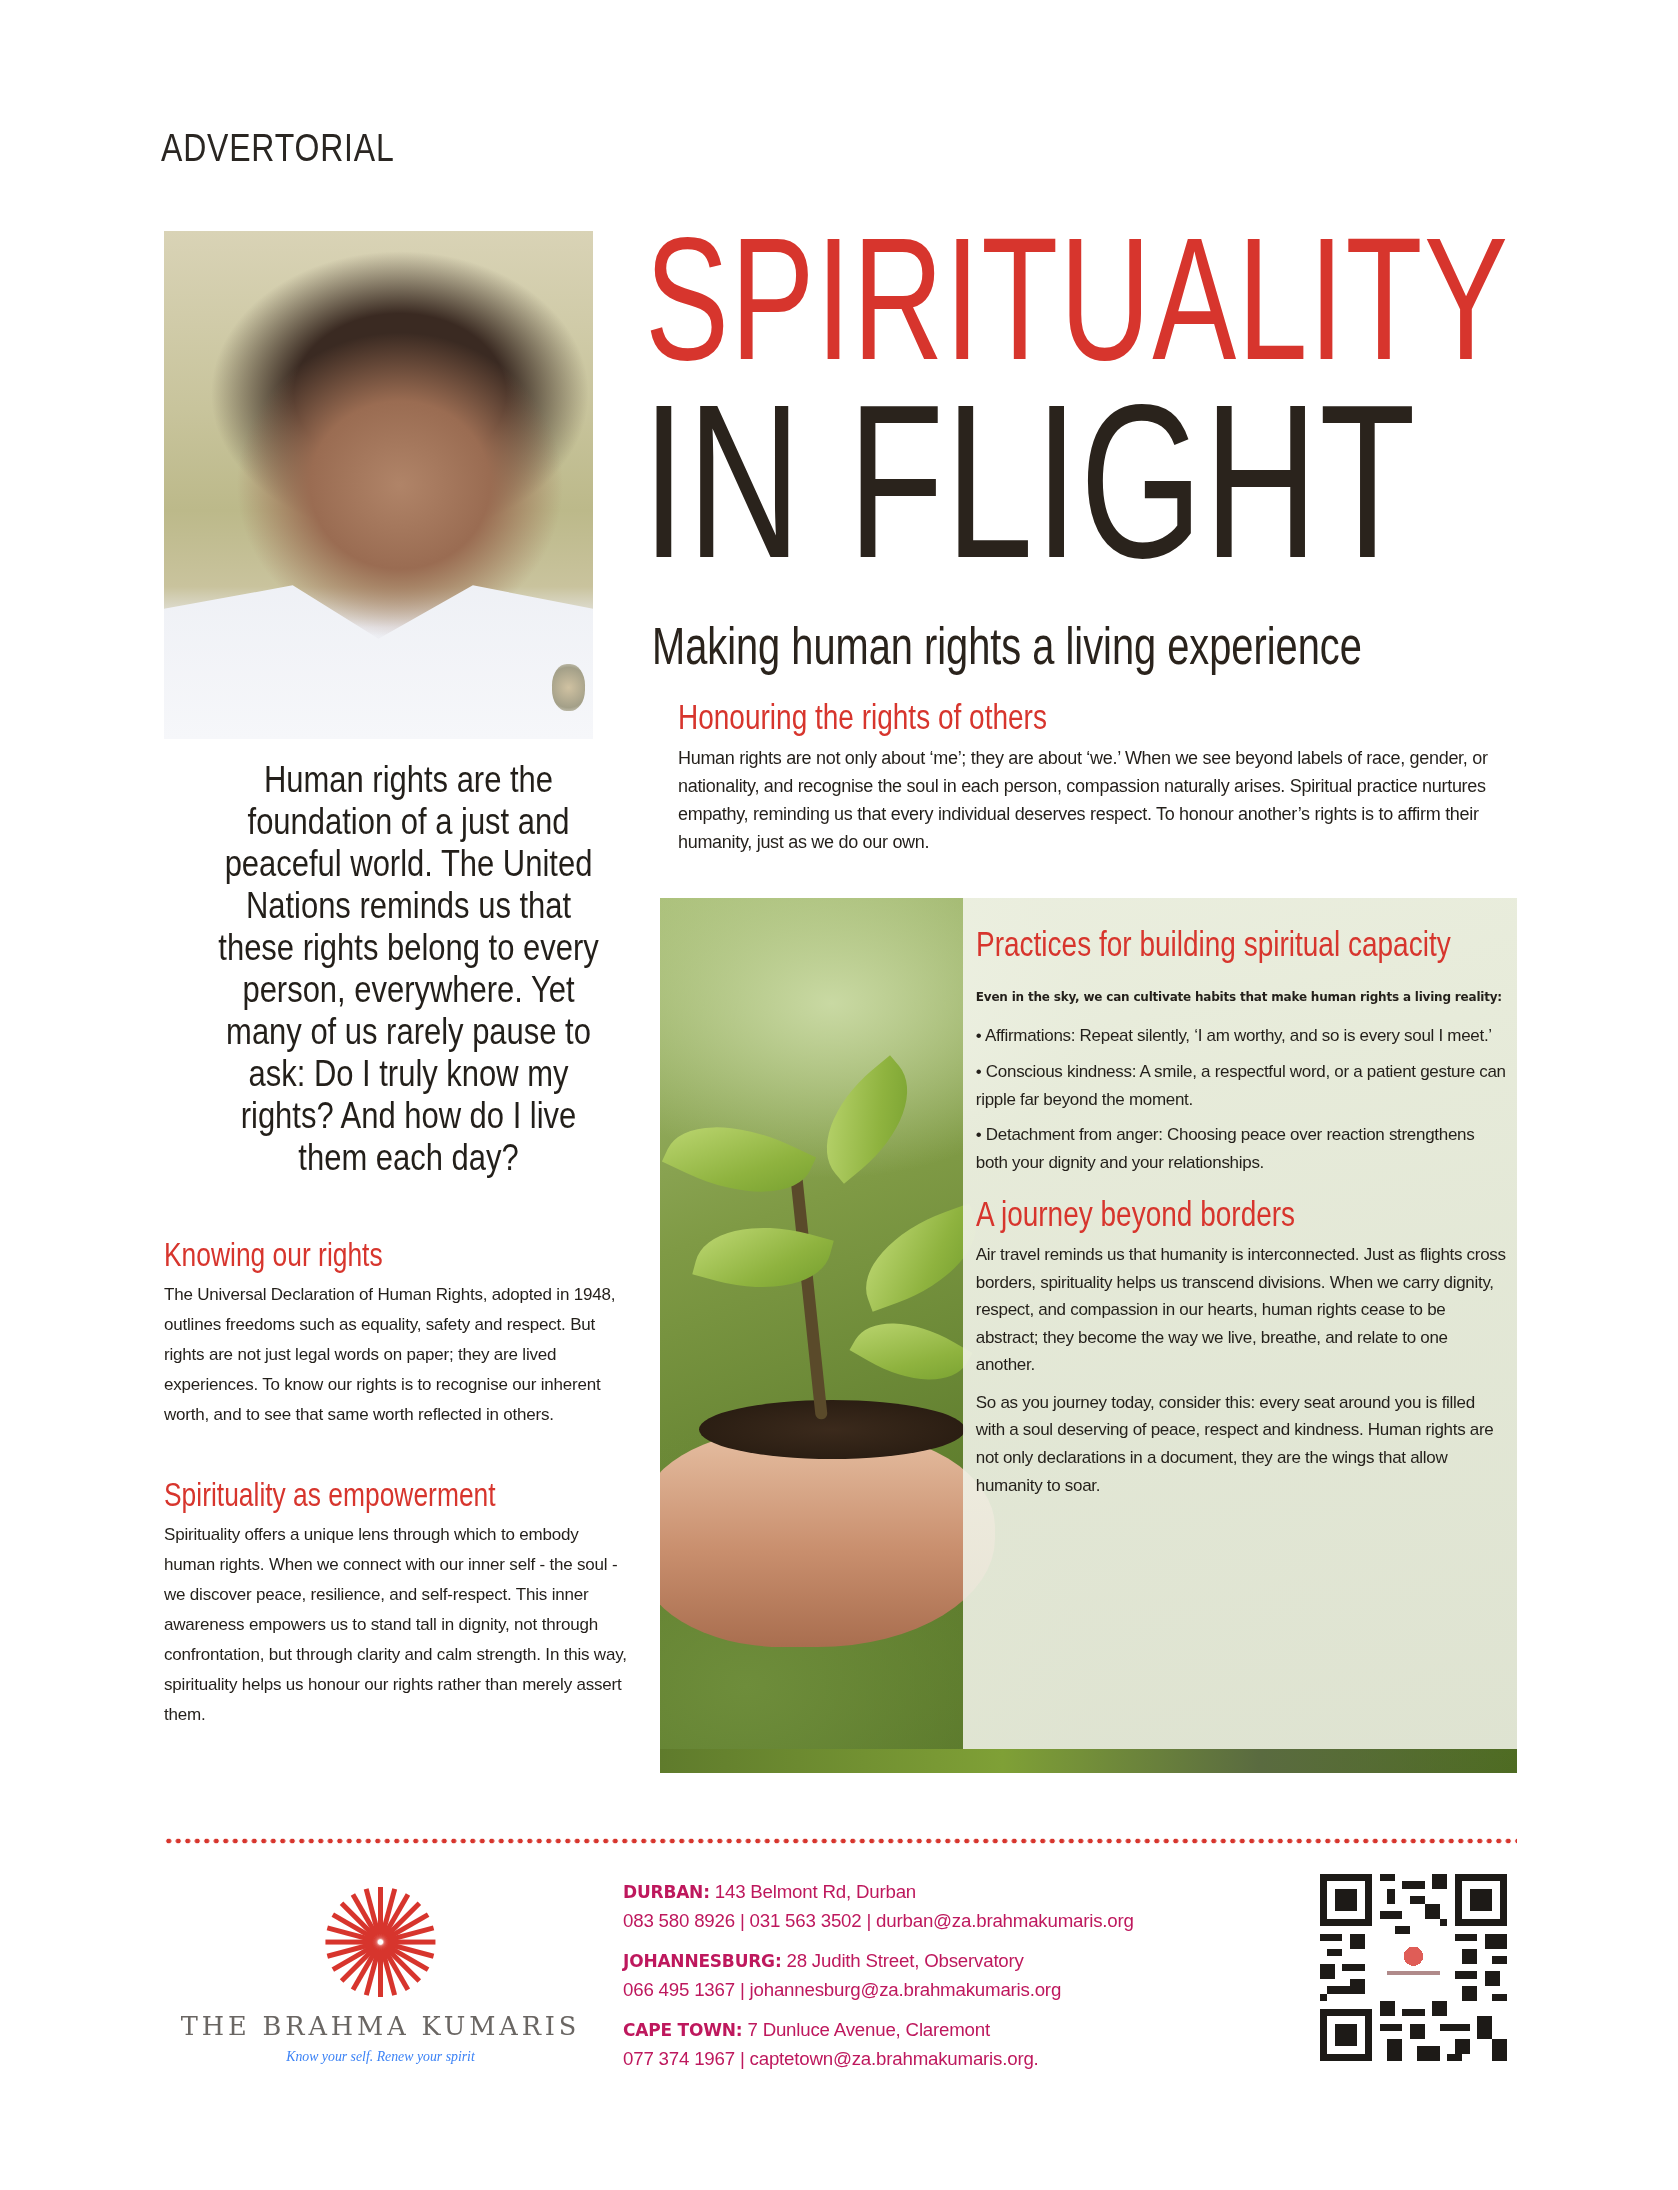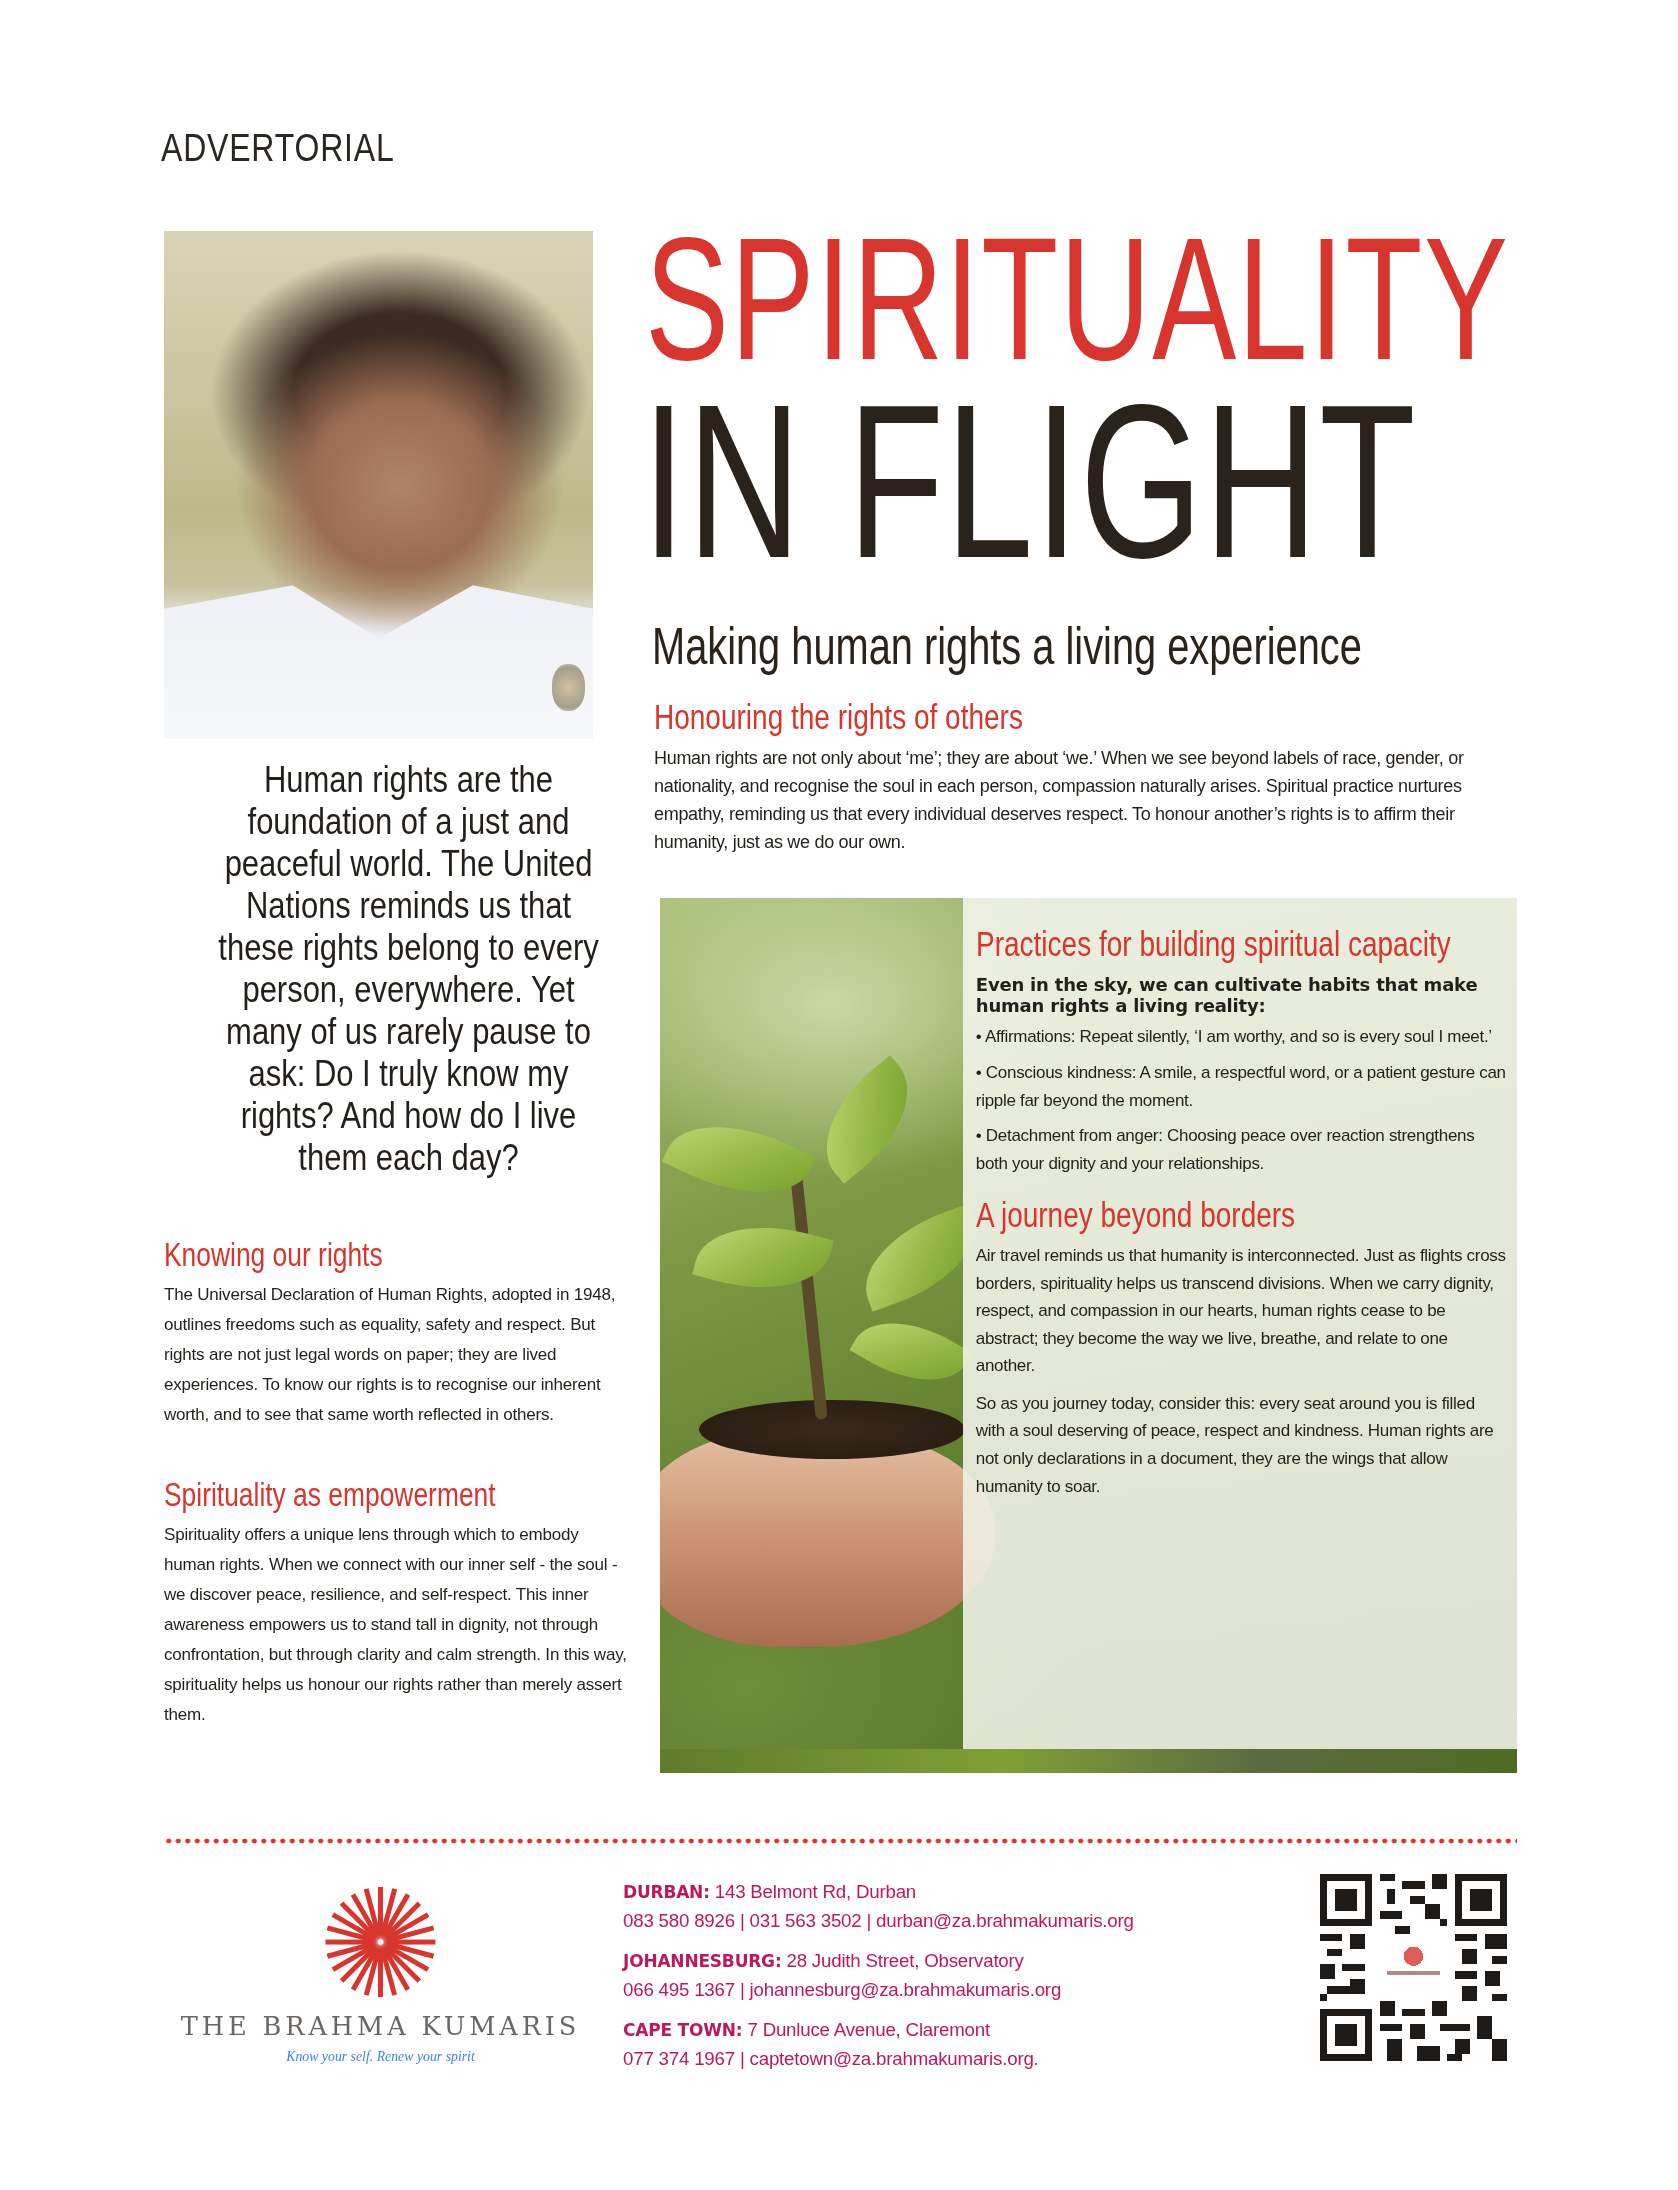--- a/index.html
+++ b/index.html
@@ -48,21 +48,21 @@
       transform: scaleX(0.78); transform-origin: left top; white-space: nowrap;
     }
 
     .section-heading {
       color: #d7352d; font-weight: 400; white-space: nowrap;
       transform: scaleX(0.8); transform-origin: left top;
     }
     .body-text { font-size: 18px; line-height: 27.6px; color: #231f1a; }
 
     
-    .honour { position: absolute; left: 654px; top: 695px; width: 867px; }
+    .honour { position: absolute; left: 678px; top: 695px; width: 867px; }
     .honour .section-heading { font-size: 35px; line-height: 43px; }
     .honour .body-text { margin-top: 5.9px; width: 847px; font-size: 18px; line-height: 28px; letter-spacing: -0.3px; }
 
     
     .pull-quote {
       position: absolute; left: 177px; top: 759px; width: 463px;
       text-align: center; font-size: 36px; line-height: 42px; color: #231f1a;
       transform: scaleX(0.86); transform-origin: center top;
     }
 
@@ -95,21 +95,21 @@
     .text-overlay {
       position: absolute; left: 303px; top: 0; right: 0; bottom: 23.6px;
       background: linear-gradient(180deg, rgba(241,243,232,0.92) 0%, rgba(238,240,228,0.9) 100%);
     }
     .panel-bar {
       position: absolute; left: 0; bottom: 0; width: 100%; height: 23.6px;
       background: linear-gradient(90deg, #5f7b2c 0%, #7fa036 40%, #5a6b40 70%, rgba(255,255,255,0) 100%);
     }
     .overlay-content { position: absolute; left: 12.8px; top: 23.6px; width: 532px; }
     .overlay-content .section-heading { font-size: 35px; line-height: 43px; }
-    .overlay-content .lead { margin-top: 9px; font-size: 18px; line-height: 21px; font-weight: 700; font-family: "DejaVu Sans", sans-serif; letter-spacing: -0.2px; }
+    .overlay-content .lead { margin-top: 15px; font-size: 12px; line-height: 35px; font-weight: 700; font-family: "DejaVu Sans", sans-serif; letter-spacing: -0.2px; }
     .overlay-content .bullet { margin-top: 7.9px; font-size: 17px; line-height: 27.6px; letter-spacing: -0.3px; }
     .overlay-content .section-heading.second { margin-top: 15.8px; }
     .overlay-content .para { margin-top: 5.9px; font-size: 17px; line-height: 27.6px; letter-spacing: -0.3px; }
     .overlay-content .para + .para { margin-top: 9.9px; }
 
     
     .dotted-divider {
       position: absolute; left: 164px; top: 1838px; width: 1353px; height: 5.9px;
       background-image: radial-gradient(circle, #d7352d 2.4px, rgba(215,53,45,0) 2.6px);
       background-size: 9.5px 5.9px; background-repeat: repeat-x;

